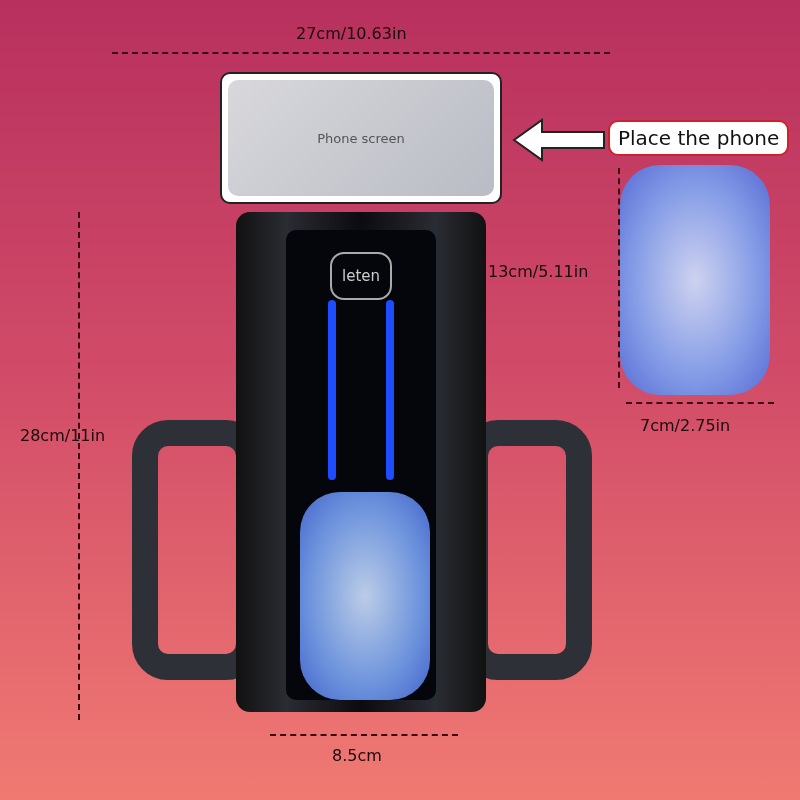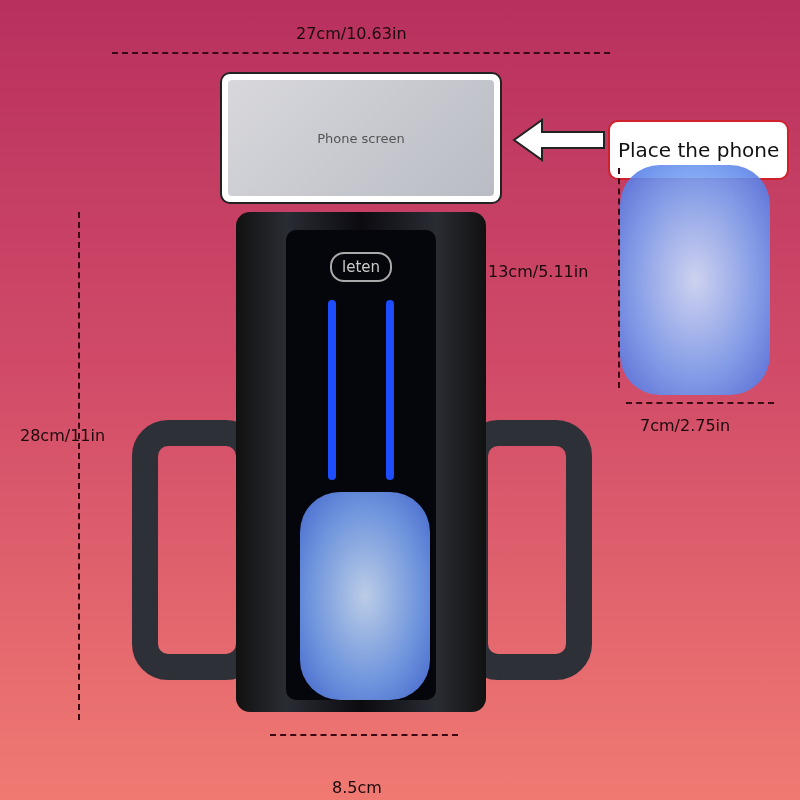--- a/index.html
+++ b/index.html
@@ -11,49 +11,49 @@
     }
     .dim-label { position: absolute; font-size: 16px; white-space: nowrap; }
     .dash-h { position: absolute; border-top: 2px dashed #3a0a14; height: 0; }
     .dash-v { position: absolute; border-left: 2px dashed #3a0a14; width: 0; }
     .phone {
       position: absolute; left: 220px; top: 72px; width: 282px; height: 132px;
       background: #fff; border: 2px solid #222; border-radius: 10px; box-sizing: border-box;
       display: flex; align-items: center; justify-content: center;
     }
     .phone-screen {
-      width: 266px; height: 116px; border-radius: 4px;
+      width: 266px; height: 116px; border-radius: 10px;
       background: linear-gradient(135deg, #d8d8dc, #b9bcc4);
       display: flex; align-items: center; justify-content: center;
       color: #555; font-size: 13px;
     }
     .arrow {
       position: absolute; left: 512px; top: 116px; width: 94px; height: 48px;
     }
     .callout {
-      position: absolute; left: 608px; top: 120px; padding: 16px 8px;
+      position: absolute; left: 608px; top: 120px; padding: 4px 8px;
       background: #fff; border: 2px solid #d0202c; border-radius: 10px;
       font-size: 20px; color: #111;
     }
     .device-body {
       position: absolute; left: 236px; top: 212px; width: 250px; height: 500px;
       background: linear-gradient(90deg, #111 0%, #2a2c33 20%, #0b0b10 50%, #2a2c33 80%, #111 100%);
       border-radius: 14px;
     }
     .device-inner {
       position: absolute; left: 286px; top: 230px; width: 150px; height: 470px;
       background: #05060c; border-radius: 10px;
     }
     .blue-strip { position: absolute; width: 8px; background: #1d4dff; border-radius: 4px; }
     .handle {
       position: absolute; top: 420px; width: 130px; height: 260px;
       border: 26px solid #2e3038; box-sizing: border-box; border-radius: 36px;
     }
     .logo {
-      position: absolute; left: 330px; top: 252px; padding: 1px 10px; height: 24px; line-height: 24px;
+      position: absolute; left: 330px; top: 252px; padding: 10px 10px; height: 24px; line-height: 24px;
       border: 2px solid #aaa; border-radius: 14px; color: #ccc; font-size: 15px;
     }
     .sleeve {
       position: absolute; border-radius: 40px;
       background: radial-gradient(ellipse at center, #cfe2ff 0%, #7aa4f4 60%, #4a6fe0 100%);
       opacity: 0.9;
     }
   </style>
 </head>
 <body>
@@ -83,13 +83,13 @@
 <div class="dash-v" style="left:618px; top:168px; height:220px;"></div>
 
 <div class="sleeve" style="left:620px; top:165px; width:150px; height:230px;"></div>
 <div class="dash-h" style="left:626px; top:402px; width:148px;"></div>
 <div class="dim-label" style="left:640px; top:410px;margin-top:6px;">7cm/2.75in</div>
 
 <div class="dash-v" style="left:78px; top:212px; height:508px;"></div>
 <div class="dim-label" style="left:20px; top:426px;">28cm/11in</div>
 
 <div class="dash-h" style="left:270px; top:734px; width:188px;"></div>
-<div class="dim-label" style="left:332px; top:778px;">8.5cm</div>
+<div class="dim-label" style="left:332px; top:746px;">8.5cm</div>
 
 </body></html>

